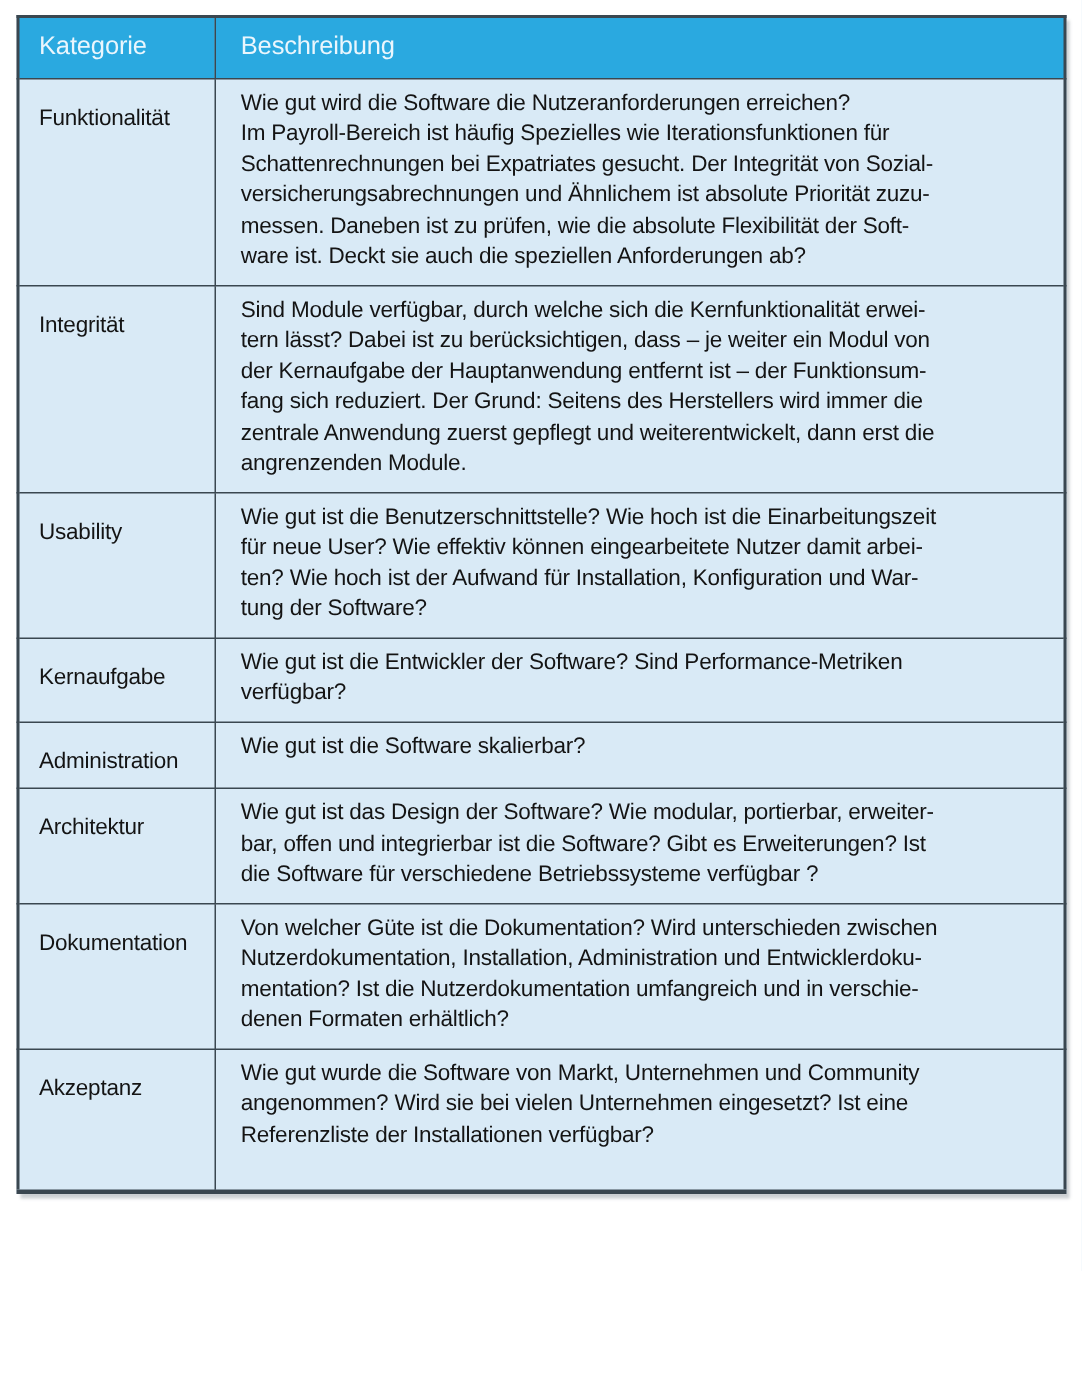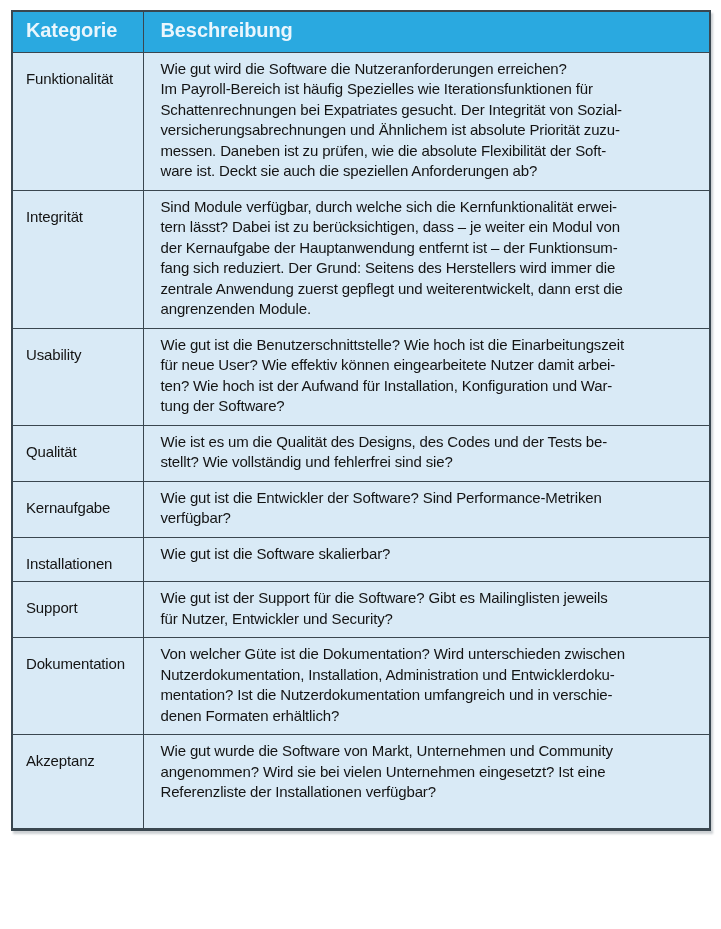--- a/index.html
+++ b/index.html
@@ -33,22 +33,22 @@
   }
   col.c-cat { width: 131px; }
   col.c-desc { width: 567px; }
   th, td {
     border: 1px solid var(--border);
   }
   thead th {
     background: var(--header_bg);
     color: var(--header_text);
     height: 41px;
-    font-size: 20px;
-    font-weight: bold;
+    font-size: 17px;
+    font-weight: normal;
     text-align: left;
     vertical-align: middle;
     letter-spacing: -0.1px;
     padding: 0 6px 2px 13px;
   }
   thead th.h-desc { padding-left: 17px; }
   td {
     background: var(--row_bg);
     color: var(--text);
     font-size: 15px;
@@ -101,37 +101,33 @@
 angrenzenden Module.</td>
       </tr>
       <tr>
         <td class="cat">Usability</td>
         <td class="desc">Wie gut ist die Benutzerschnittstelle? Wie hoch ist die Einarbeitungszeit
 für neue User? Wie effektiv können eingearbeitete Nutzer damit arbei-
 ten? Wie hoch ist der Aufwand für Installation, Konfiguration und War-
 tung der Software?</td>
       </tr>
       <tr>
-        <td class="cat">Qualität</td>
-        <td class="desc">Wie ist es um die Qualität des Designs, des Codes und der Tests be-
-stellt? Wie vollständig und fehlerfrei sind sie?</td>
-      </tr>
-      <tr>
         <td class="cat">Kernaufgabe</td>
         <td class="desc">Wie gut ist die Entwickler der Software? Sind Performance-Metriken
 verfügbar?</td>
       </tr>
       <tr>
-        <td class="cat">Installationen</td>
+        <td class="cat">Administration</td>
         <td class="desc">Wie gut ist die Software skalierbar?</td>
       </tr>
       <tr>
-        <td class="cat">Support</td>
-        <td class="desc">Wie gut ist der Support für die Software? Gibt es Mailinglisten jeweils
-für Nutzer, Entwickler und Security?</td>
+        <td class="cat">Architektur</td>
+        <td class="desc">Wie gut ist das Design der Software? Wie modular, portierbar, erweiter-
+bar, offen und integrierbar ist die Software? Gibt es Erweiterungen? Ist
+die Software für verschiedene Betriebssysteme verfügbar ?</td>
       </tr>
       <tr>
         <td class="cat">Dokumentation</td>
         <td class="desc">Von welcher Güte ist die Dokumentation? Wird unterschieden zwischen
 Nutzerdokumentation, Installation, Administration und Entwicklerdoku-
 mentation? Ist die Nutzerdokumentation umfangreich und in verschie-
 denen Formaten erhältlich?</td>
       </tr>
       <tr>
         <td class="cat">Akzeptanz</td>

